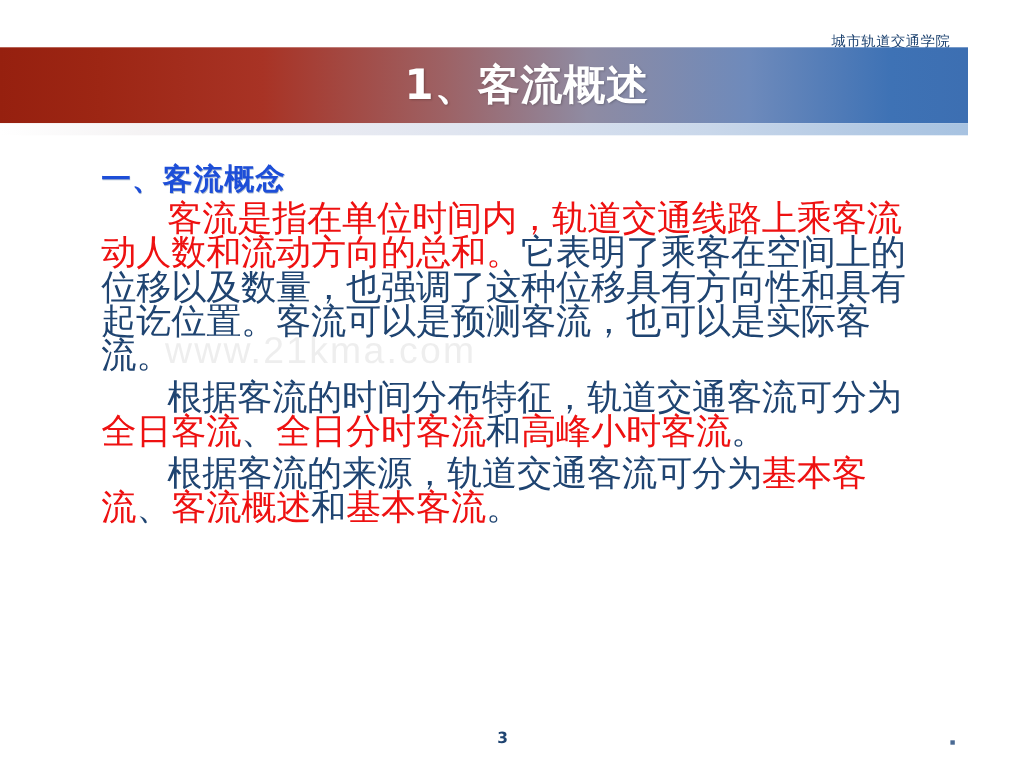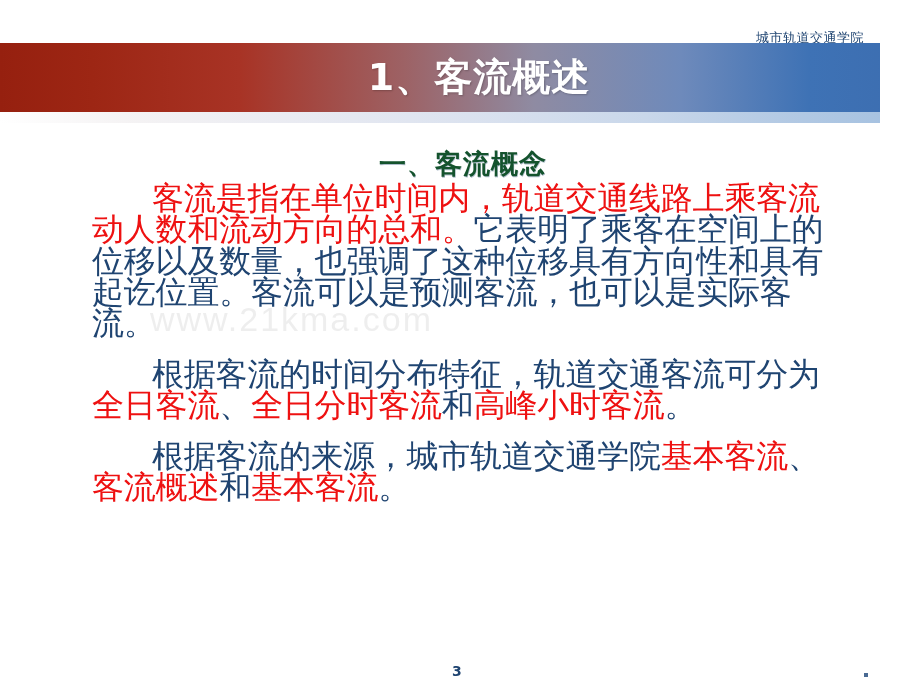--- a/index.html
+++ b/index.html
@@ -85,38 +85,37 @@
   
   .content {
     position: absolute;
     left: 92px;
     top: 148px;
     width: 742px;
   }
   .section-heading {
     font-size: 27px;
     font-weight: bold;
-    color: #14532d;
+    color: #1d4ed8;
     letter-spacing: 1px;
     line-height: 1.15;
     margin: 0 0 4px 0;
     text-shadow: 0.5px 0.5px 0px rgba(31,68,113,0.35);
-    text-align: center;
   }
   .para {
     font-size: 32px;
     color: #1F4471;
     line-height: 0.98;
     letter-spacing: -0.2px;
     margin: 0;
     text-indent: 60px;
     word-break: break-all;
   }
   .para + .para {
-    margin-top: 19px;
+    margin-top: 6px;
   }
   .red-run {
     color: #EE1111;
   }
 
   
   .watermark {
     position: absolute;
     left: 150px;
     top: 300px;
@@ -156,19 +155,19 @@
   <div class="title-bar-underglow"></div>
   <div class="title-text">1、客流概述</div>
 
   <div class="watermark">www.21kma.com</div>
 
   <div class="content">
     <div class="section-heading">一、客流概念</div>
 
     <p class="para"><span class="red-run">客流是指在单位时间内，轨道交通线路上乘客流动人数和流动方向的总和。</span><span>它表明了乘客在空间上的位移以及数量，也强调了这种位移具有方向性和具有起讫位置。客流可以是预测客流，也可以是实际客流。</span></p>
     <p class="para"><span>根据客流的时间分布特征，轨道交通客流可分为</span><span class="red-run">全日客流</span><span>、</span><span class="red-run">全日分时客流</span><span>和</span><span class="red-run">高峰小时客流</span><span>。</span></p>
-    <p class="para"><span>根据客流的来源，城市轨道交通学院</span><span class="red-run">基本客流</span><span>、</span><span class="red-run">客流概述</span><span>和</span><span class="red-run">基本客流</span><span>。</span></p>
+    <p class="para"><span>根据客流的来源，轨道交通客流可分为</span><span class="red-run">基本客流</span><span>、</span><span class="red-run">客流概述</span><span>和</span><span class="red-run">基本客流</span><span>。</span></p>
   </div>
 
   <div class="page-number">3</div>
   <div class="footer-dot"></div>
 
 </div>
 
 </body></html>

